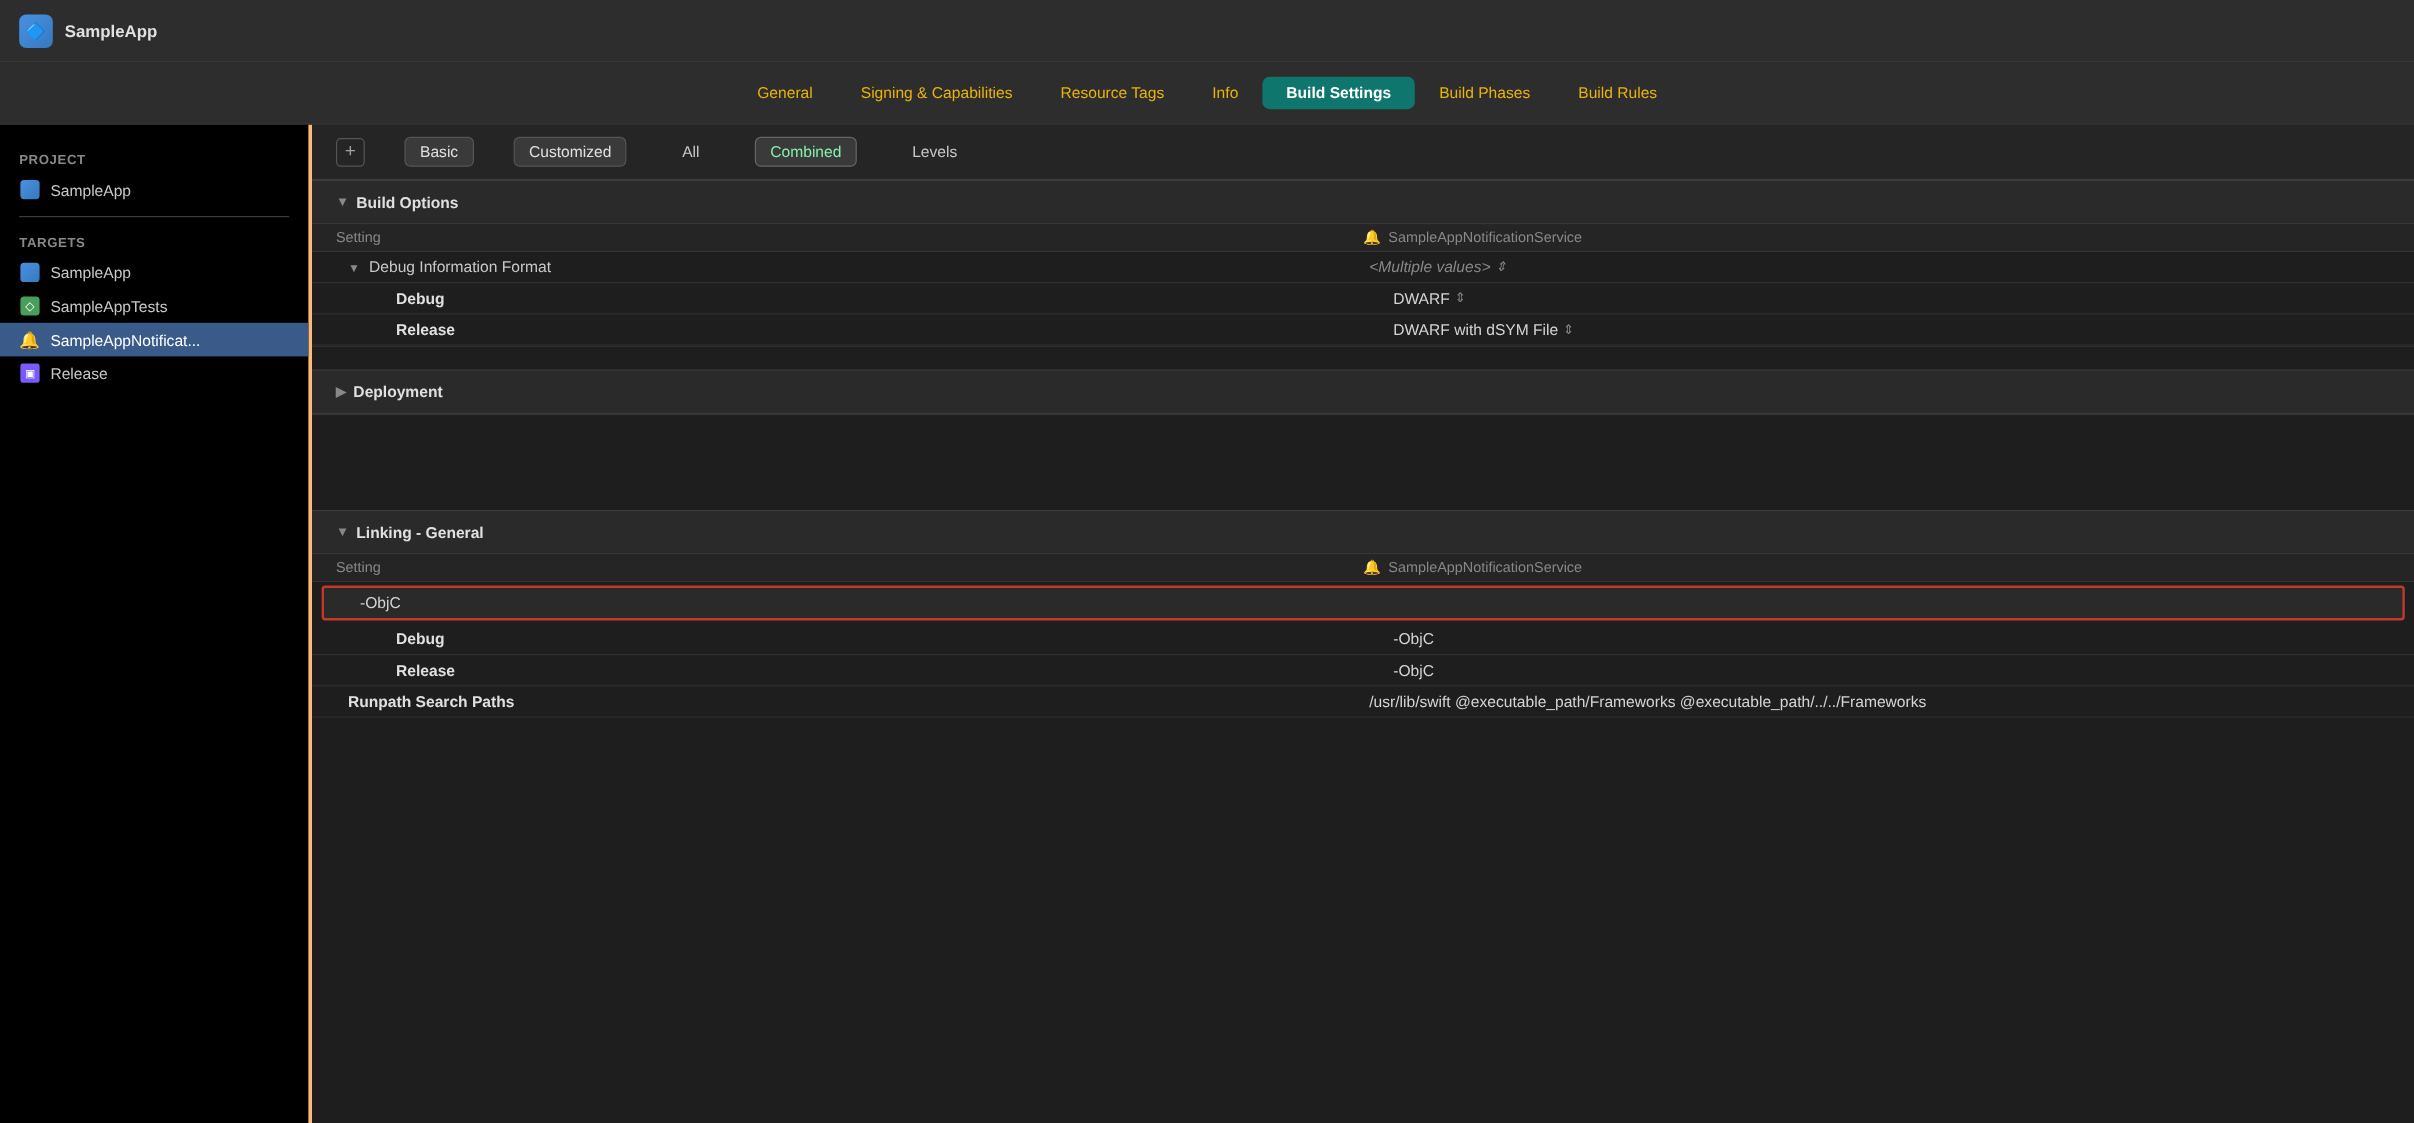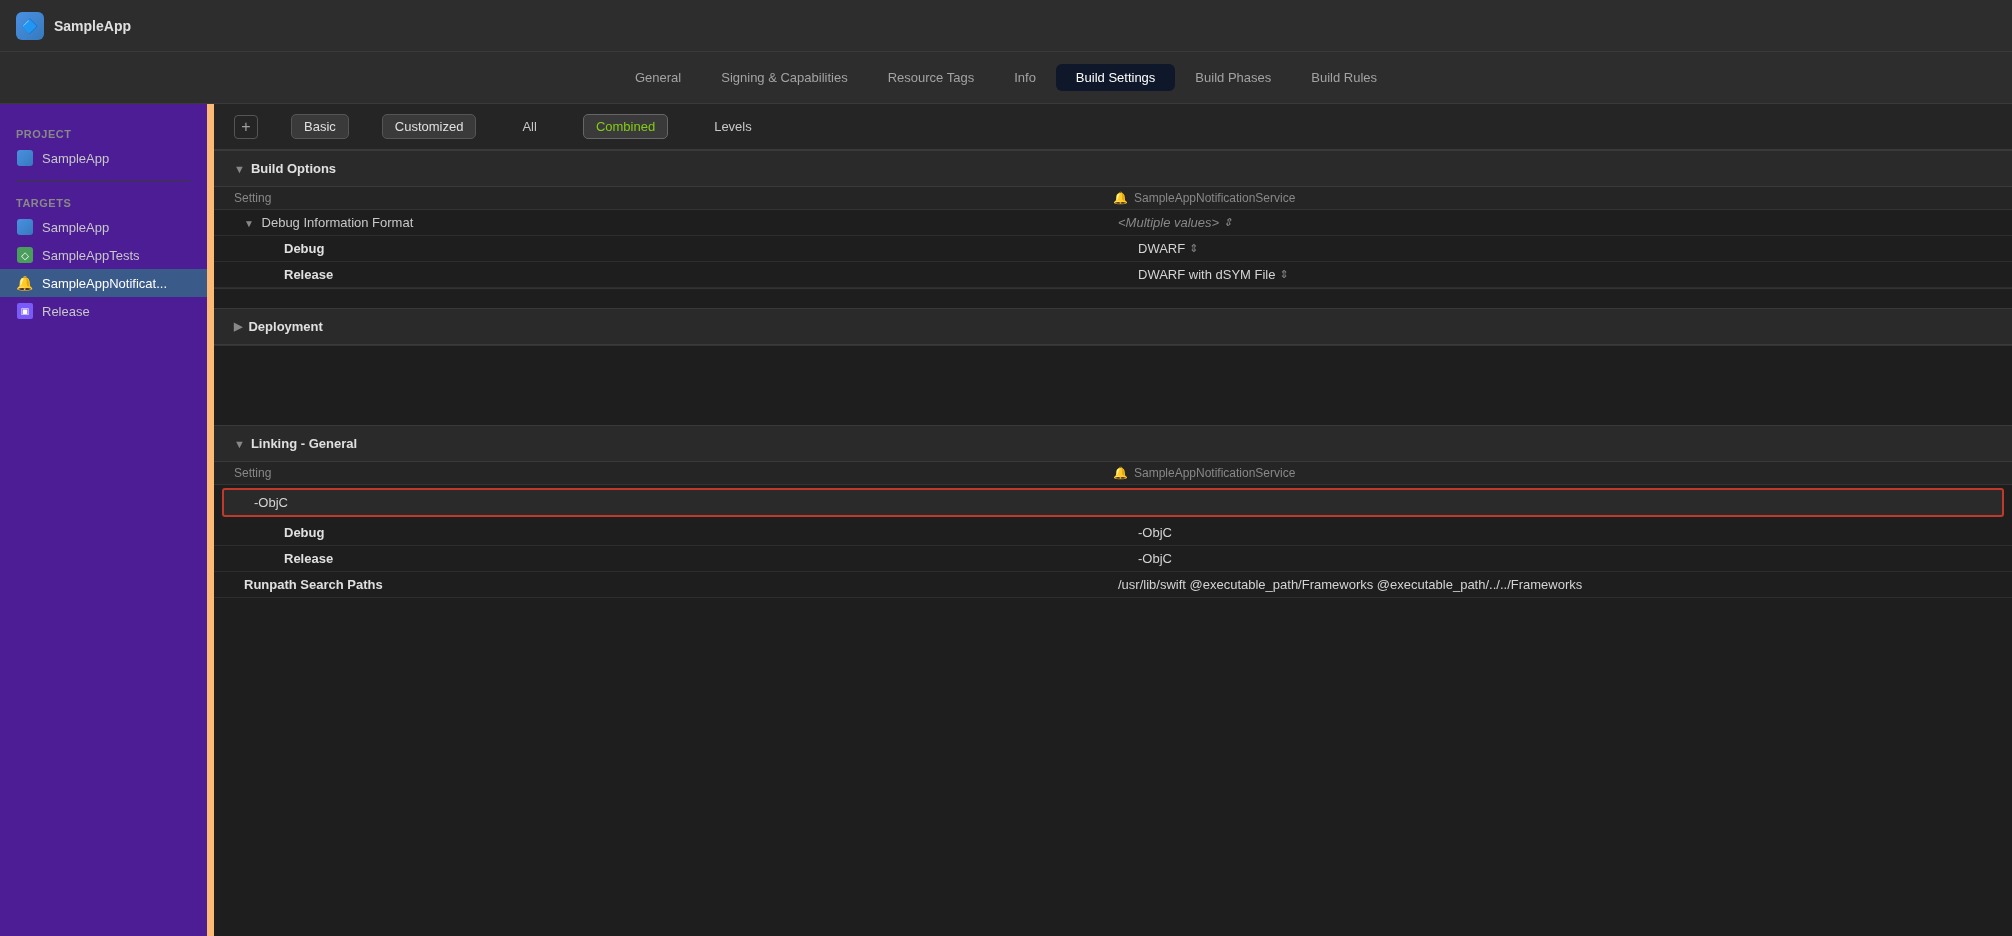--- a/index.html
+++ b/index.html
@@ -45,42 +45,42 @@
       height: 52px;
       display: flex;
       align-items: center;
       justify-content: center;
       border-bottom: 1px solid #3a3a3a;
       gap: 0;
     }
     .tab-item {
       padding: 6px 20px;
       font-size: 13px;
-      color: #a3a3a3;
+      color: #eab308;
       cursor: pointer;
       white-space: nowrap;
     }
     .tab-item.active {
-      background: #0f172a;
+      background: #0f766e;
       color: #ffffff;
       border-radius: 6px;
-      font-weight: 400;
+      font-weight: 700;
     }
 
     
     .main-layout {
       display: flex;
       height: calc(936px - 52px - 52px);
     }
 
     
     .sidebar {
-      width: 214px;
-      background: #4c1d95;
-      border-right: 7px solid #fdba74;
+      width: 260px;
+      background: #000000;
+      border-right: 3px solid #fdba74;
       padding: 16px 0;
       flex-shrink: 0;
     }
     .sidebar-section-label {
       font-size: 11px;
       font-weight: 700;
       color: #888;
       text-transform: uppercase;
       letter-spacing: 0.5px;
       padding: 8px 16px 4px 16px;
@@ -180,21 +180,21 @@
       margin-left: 25px;
     }
     .filter-btn.active-pill {
       background: #3a3a3a;
       border: 1px solid #555;
       color: #e0e0e0;
     }
     .filter-btn.active-highlight {
       background: #3a3a3a;
       border: 1px solid #666;
-      color: #84cc16;
+      color: #86efac;
       text-align: center;
     }
 
     
     .settings-table {
       width: 100%;
     }
 
     
     .section-header {

